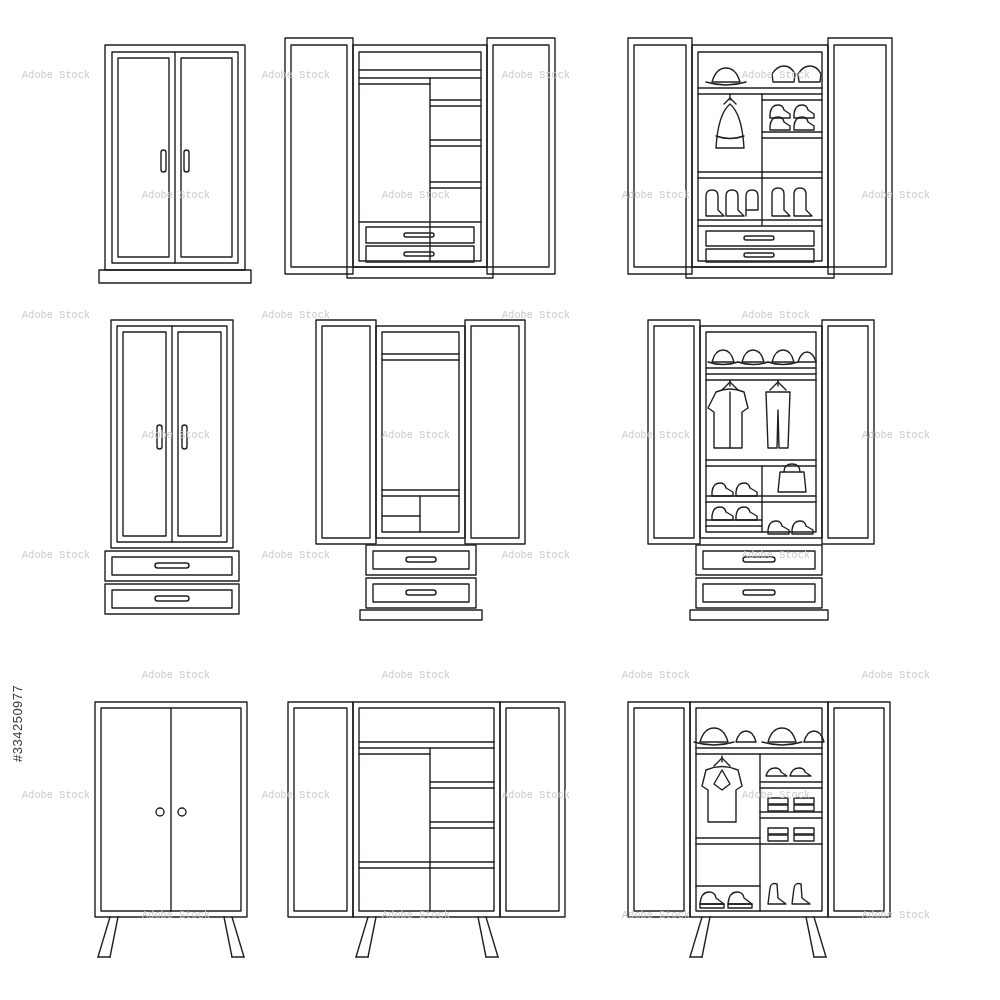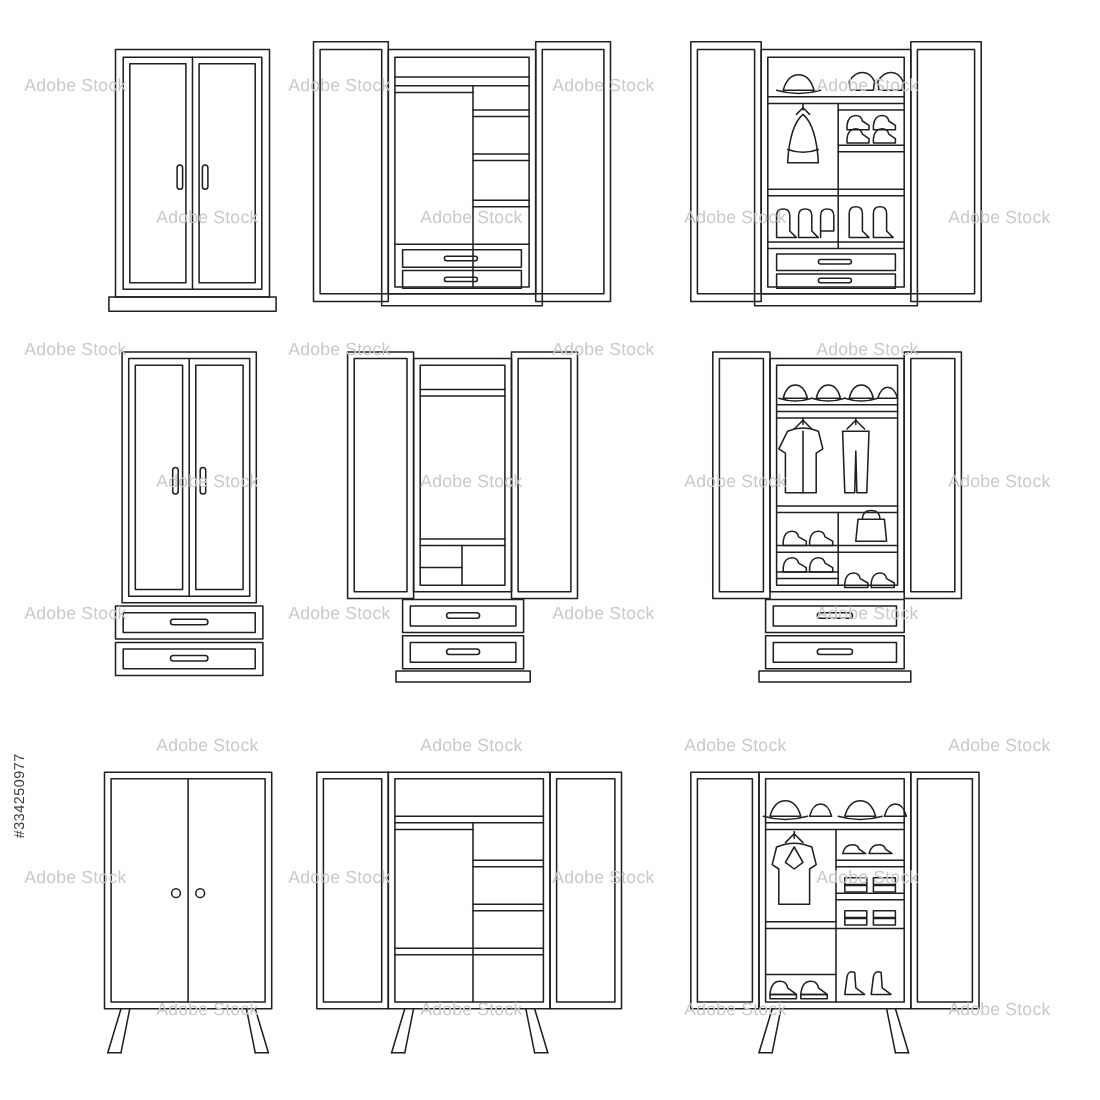--- a/index.html
+++ b/index.html
@@ -16,22 +16,22 @@
   }
   #stock-canvas {
     position: absolute;
     left: 0; top: 0;
     width: 1000px;
     height: 1000px;
   }
   .wm-text {
     position: absolute;
     color: #c9c9c9;
-    font-size: 16px;
-    font-family: Liberation Sans, sans-serif;
+    font-size: 10px;
+    font-family: Liberation Mono, monospace;
     white-space: nowrap;
     letter-spacing: 0.2px;
     user-select: none;
   }
   .wm-id {
     position: absolute;
     left: 10px;
     top: 762px;
     color: #3a3a3a;
     font-size: 13px;

